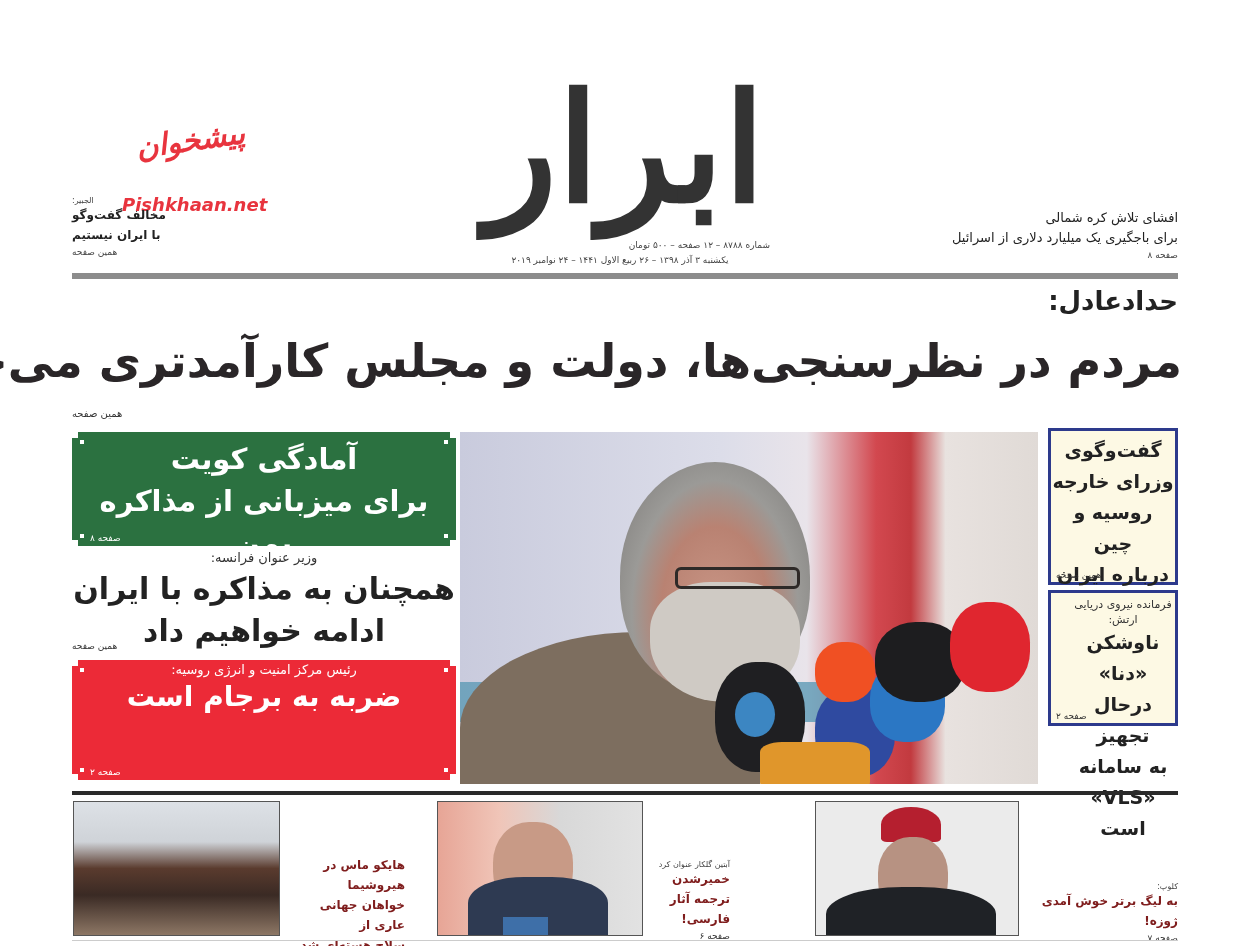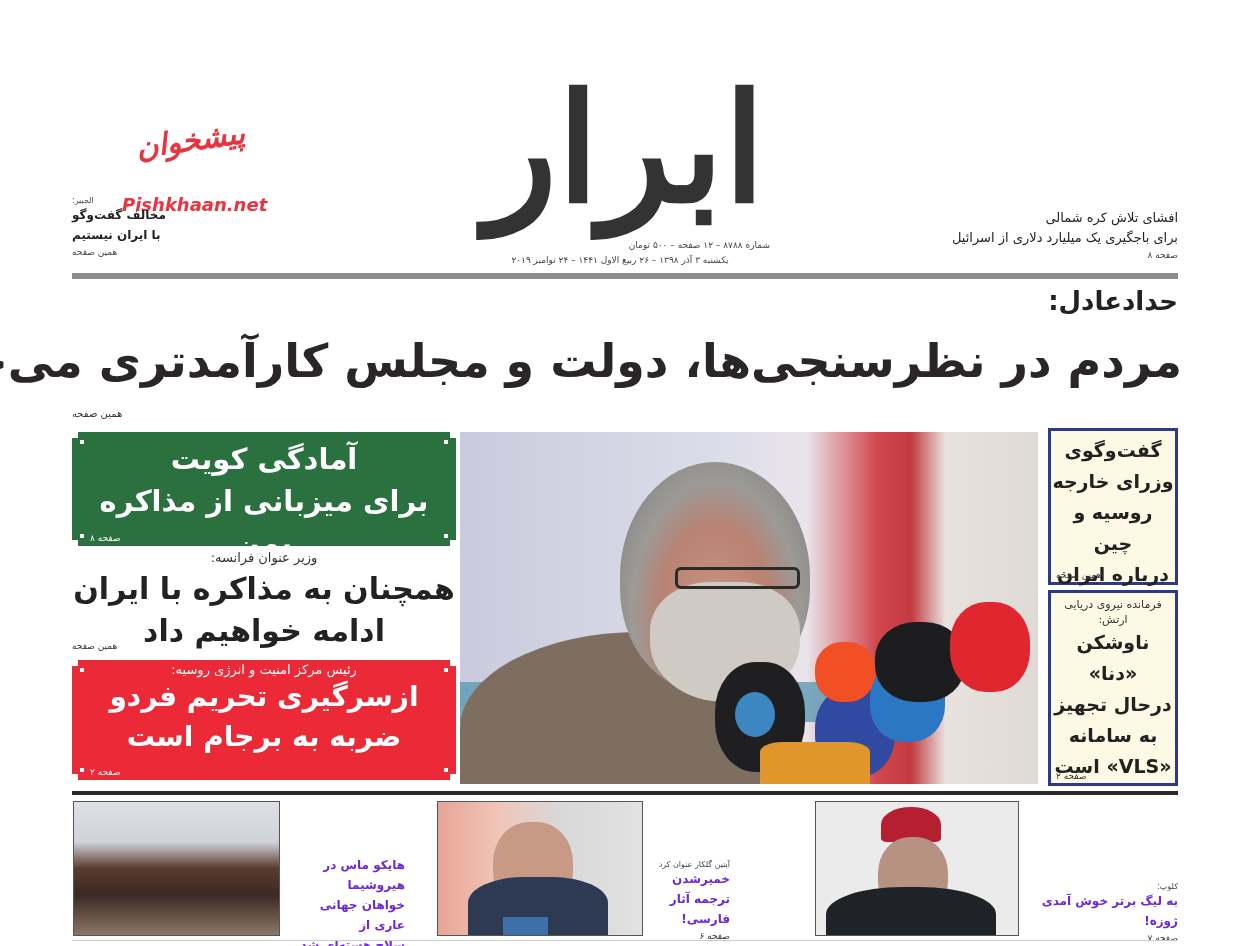--- a/index.html
+++ b/index.html
@@ -62,34 +62,34 @@
   .photo-main .beard { position: absolute; left: 190px; top: 150px; width: 150px; height: 120px; border-radius: 40% 40% 50% 50%; background: #cfcac4; }
   .photo-main .suit { position: absolute; left: 0; top: 200px; width: 300px; height: 160px; border-radius: 60% 40% 0 0; background: #7d6e5f; }
   .photo-main .glasses { position: absolute; left: 215px; top: 135px; width: 125px; height: 22px; border: 3px solid #2e2a28; border-radius: 6px; }
   .mic { position: absolute; border-radius: 45%; }
 
   
   .box-right {
     position: absolute; left: 1048px; width: 130px; background: #fdf9e4; border: 3px solid #2d3a8c; text-align: center;
   }
   .box-right.r1 { top: 428px; height: 157px; }
-  .box-right.r2 { top: 590px; height: 196px; }
+  .box-right.r2 { top: 590px; height: 136px; padding-left: 20px; }
   .box-right .big { font-size: 19px; font-weight: bold; line-height: 31px; color: #222; }
   .box-right .small { font-size: 11px; line-height: 15px; color: #333; }
   .box-right .pg { position: absolute; left: 5px; bottom: 2px; font-size: 9px; color: #333; }
   .rule-bottom { position: absolute; left: 72px; top: 791px; width: 1106px; height: 4px; background: #2a2a2a; }
 
   
   .thumb { position: absolute; top: 801px; height: 135px; border: 1px solid #555; overflow: hidden; }
   .thumb1 { left: 73px; width: 207px; background: linear-gradient(180deg, #dde1e6 0%, #cfd3d8 30%, #5a3b2e 50%, #3a2a24 70%, #8d7765 100%); }
   .thumb2 { left: 437px; width: 206px; background: linear-gradient(90deg, #e7a596 0%, #f0c5b8 30%, #d8d8d8 60%, #e2e2e2 100%); }
   .thumb3 { left: 815px; width: 204px; background: #ebebeb; }
   .b-text { position: absolute; text-align: right; }
   .b-text .kicker { font-size: 8px; color: #444; }
-  .b-text .title { font-size: 12px; font-weight: bold; line-height: 20px; color: #6d28d9; }
+  .b-text .title { font-size: 12px; font-weight: bold; line-height: 20px; color: #7f1d1d; }
   .b-text .pg { font-size: 9px; color: #333; margin-top: 2px; }
   .rule-foot { position: absolute; left: 72px; top: 940px; width: 1106px; height: 1px; background: #ccc; }
 </style>
 </head>
 <body>
 
 <div class="logo">ابرار</div>
 <div class="issue-line">شماره ۸۷۸۸ – ۱۲ صفحه – ۵۰۰ تومان</div>
 <div class="date-line">یکشنبه ۳ آذر ۱۳۹۸ – ۲۶ ربیع الاول ۱۴۴۱ – ۲۴ نوامبر ۲۰۱۹</div>
 
@@ -140,21 +140,20 @@
 <div class="box-red">
   <span class="corner" style="left:0;top:0;"></span>
   <span class="corner" style="right:0;top:0;"></span>
   <span class="corner" style="left:0;bottom:0;"></span>
   <span class="corner" style="right:0;bottom:0;"></span>
   <span class="corner-dot" style="left:8px;top:8px;background:#fff;"></span>
   <span class="corner-dot" style="right:8px;top:8px;background:#fff;"></span>
   <span class="corner-dot" style="left:8px;bottom:8px;background:#fff;"></span>
   <span class="corner-dot" style="right:8px;bottom:8px;background:#fff;"></span>
   <div class="kicker">رئیس مرکز امنیت و انرژی روسیه:</div>
-  <div class="l1">ازسرگیری تحریم فردو</div>
   <div class="l2">ضربه به برجام است</div>
   <div class="box-pg">صفحه ۲</div>
 </div>
 
 <div class="photo-main">
   <div class="bluebar"></div>
   <div class="suit"></div>
   <div class="head"></div>
   <div class="beard"></div>
   <div class="glasses"></div>

